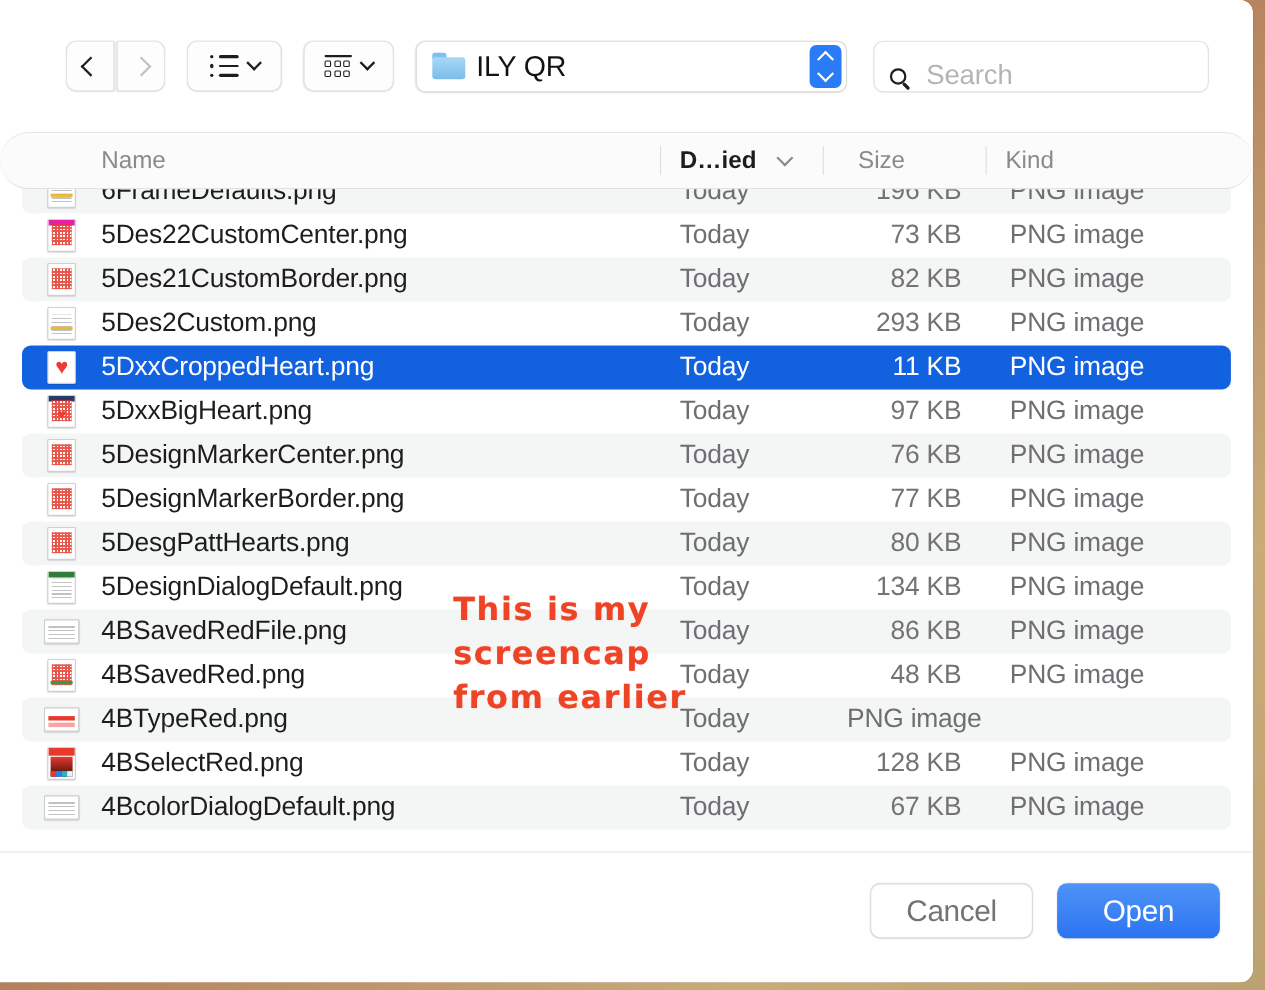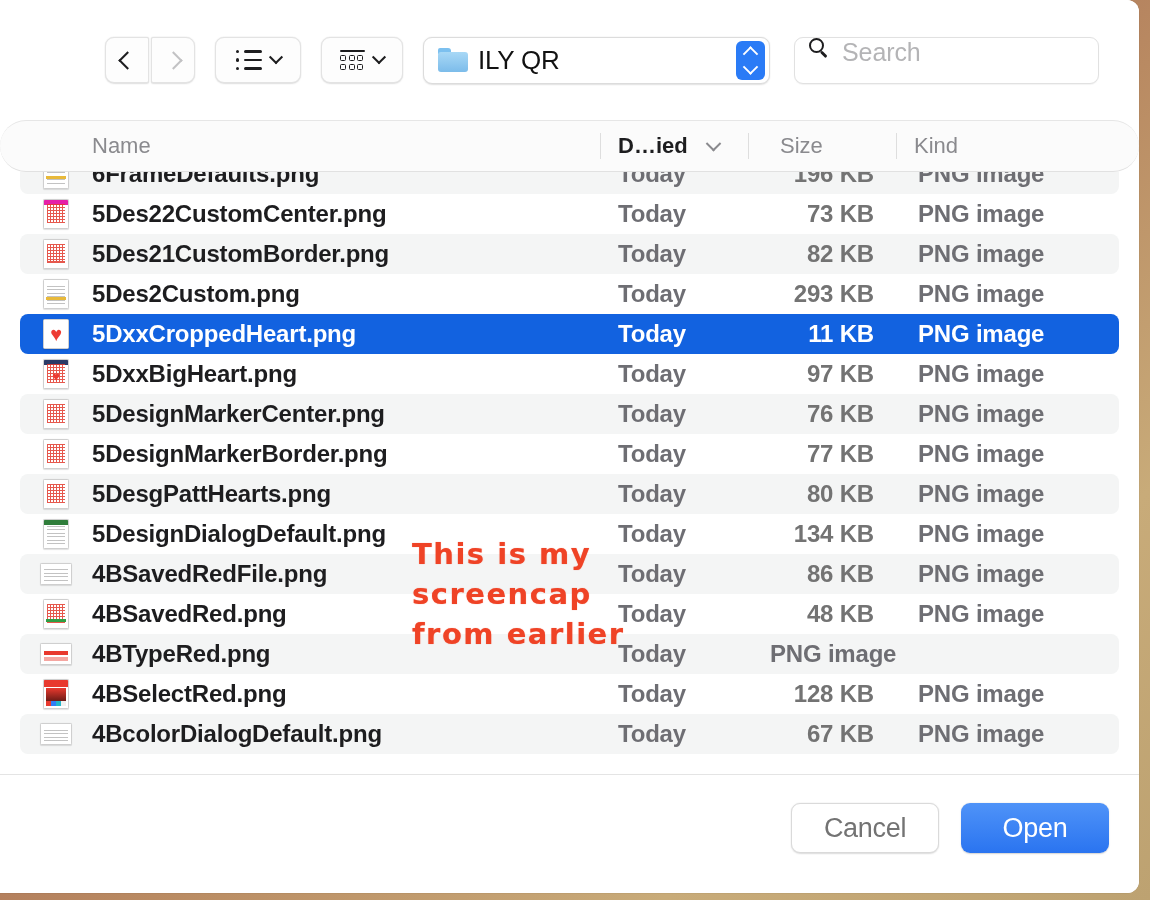--- a/index.html
+++ b/index.html
@@ -37,21 +37,20 @@
 
   
   #toolbar {
     height: 120px;
     flex: 0 0 120px;
     display: flex;
     align-items: center;
     padding: 0 40px 0 60px;
     gap: 8px;
     background: #ffffff;
-    margin-left: 45px;
   }
 
   .tb-group { display: flex; }
 
   .tb-btn {
     height: 46px;
     background: #fdfdfd;
     border: 0.5px solid #e3e3e3;
     border-radius: 9px;
     box-shadow: 0 0.5px 1.5px rgba(0,0,0,0.12), 0 0 0 0.5px rgba(0,0,0,0.02);
@@ -128,21 +127,21 @@
   }
   #path-stepper .up   { transform: rotate(45deg)  translate(1px,1px); }
   #path-stepper .down { transform: rotate(-135deg) translate(1px,1px); }
 
   
   #search-field {
     width: 305px; height: 47px; flex: 0 0 auto;
     border: 0.5px solid #e1e1e1;
     border-radius: 9px;
     background: #ffffff;
-    display: flex; align-items: flex-start; gap: 12px;
+    display: flex; align-items: flex-end; gap: 12px;
     padding: 0 14px;
     margin-left: 16px;
     box-shadow: 0 0.5px 1px rgba(0,0,0,0.05);
   }
   #search-icon { width: 21px; height: 21px; position: relative; flex: 0 0 auto; }
   #search-icon .ring {
     position: absolute; left: 0; top: 0; width: 15px; height: 15px;
     border: 2.4px solid #1d1d1f; border-radius: 50%;
   }
   #search-icon .handle {
@@ -194,21 +193,20 @@
   }
   .row {
     height: 40px;
     display: flex;
     align-items: center;
     font-size: 24px;
     color: #1d1d1f;
     letter-spacing: -0.2px;
     margin: 0 20px;
     border-radius: 8px;
-    font-weight: bold;
   }
   .row.alt { background: #f4f5f5; }
   .row.selected { background: #1262e0; color: #ffffff; }
   .row.selected .c-date,
   .row.selected .c-size,
   .row.selected .c-kind { color: #ffffff; }
 
   .c-icon { width: 72px; display: flex; justify-content: center; flex: 0 0 auto; }
   .c-name { width: 508px; flex: 0 0 auto; white-space: nowrap; overflow: hidden; text-overflow: ellipsis; }
   .c-date { width: 148px; flex: 0 0 auto; padding-left: 18px; color: #6e6e73; }

